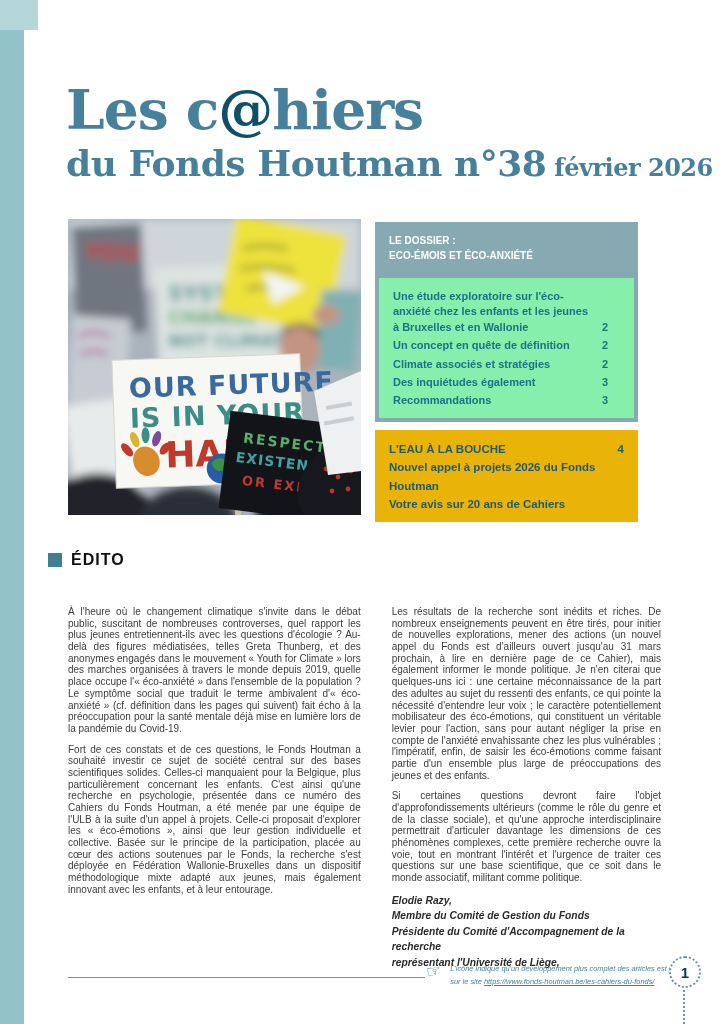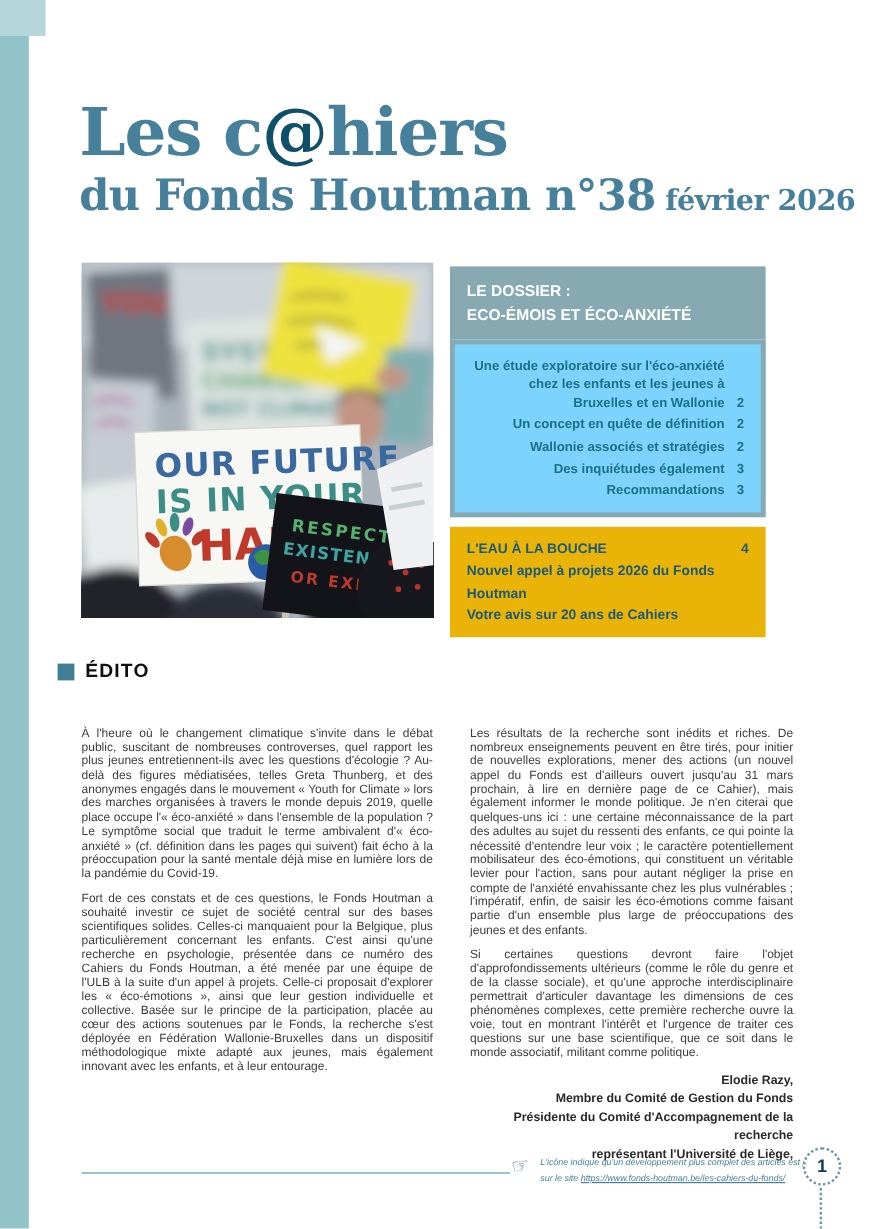--- a/index.html
+++ b/index.html
@@ -18,39 +18,39 @@
   .m-sub { font-family:"DejaVu Serif", serif; font-weight:bold; font-size:36px; letter-spacing:-0.5px; margin-top:4px; white-space:nowrap; }
   .m-date { font-size:24px; margin-left:8px; }
 
   
   .photo { position:absolute; left:68px; top:219px; width:293px; height:296px; }
   .photo svg { display:block; }
   .photo text { font-family:"DejaVu Sans", sans-serif; }
 
   
   .toc { position:absolute; left:375px; top:222px; width:263px; }
-  .toc-header { background:#87a9b1; color:#ffffff; font-weight:bold; font-size:13px; line-height:1.5; padding:11px 14px; }
-  .toc-box { border:4px solid #87a9b1; background:#7dd3fc; padding:11px 12px 9px 14px;text-align:right; }
+  .toc-header { background:#87a9b1; color:#ffffff; font-weight:bold; font-size:10px; line-height:1.5; padding:11px 14px; }
+  .toc-box { border:4px solid #87a9b1; background:#86efac; padding:11px 24px 9px 14px; }
   .toc-item { display:flex; margin-bottom:3px; color:#1a7189; font-weight:bold; font-size:11px; line-height:1.4; }
   .toc-item .lbl { flex:1; padding-right:10px; }
   .toc-item .pg { align-self:flex-end; padding-right:2px; }
   .toc-light { background:#eab308; margin-top:8px; padding:10px 14px 9px 14px; color:#1c5a74; font-weight:bold; font-size:11.5px; line-height:1.6; }
   .toc-light .row { display:flex; }
   .toc-light .row .lbl { flex:1; }
 
   
   .edito-head { position:absolute; left:48px; top:551px; display:flex; align-items:center; }
   .edito-square { width:14px; height:14px; background:#3e7f93; margin-right:9px; }
   .edito-title { font-weight:bold; font-size:16px; color:#0f0f0f; letter-spacing:1px; }
   .edito-cols { position:absolute; left:68px; top:606px; width:593px; display:flex; gap:31px;
     font-size:10px; line-height:1.17; color:#3c3c3c; text-align:justify; }
   .col-left { width:300px; }
   .col-right { width:276px; }
   .edito-cols p { margin:0 0 9px 0; }
-  .signature { margin-top:9px; text-align:right; font-weight:bold; color:#2a2a2a; font-size:10.3px; line-height:1.5; }
+  .signature { margin-top:9px; text-align:left; font-weight:bold; color:#2a2a2a; font-size:10.3px; line-height:1.5;font-style:italic; }
 
   
   .footer-line { position:absolute; left:68px; top:977px; width:357px; height:1px; background:#5e9ab5; }
   .footer-note { position:absolute; left:427px; top:963px; display:flex; }
   .hand { color:#3f7f93; font-size:17px; line-height:1; margin-right:8px; transform:rotate(-10deg); }
   .note-text { font-style:italic; font-size:7.4px; line-height:1.7; color:#45819d; white-space:nowrap; }
   .note-link { text-decoration:underline; color:#45819d; }
   .page-circle { position:absolute; left:669px; top:956px; width:28px; height:28px;
     border:2px dotted #6a93a8; border-radius:50%; background:#ffffff;
     display:flex; align-items:center; justify-content:center;
@@ -149,21 +149,21 @@
     <div class="toc-box">
       <div class="toc-item">
         <span class="lbl">Une étude exploratoire sur l'éco-anxiété chez les enfants et les jeunes à Bruxelles et en Wallonie</span>
         <span class="pg">2</span>
       </div>
       <div class="toc-item">
         <span class="lbl">Un concept en quête de définition</span>
         <span class="pg">2</span>
       </div>
       <div class="toc-item">
-        <span class="lbl">Wallonie associés et stratégies</span>
+        <span class="lbl">Climate associés et stratégies</span>
         <span class="pg">2</span>
       </div>
       <div class="toc-item">
         <span class="lbl">Des inquiétudes également</span>
         <span class="pg">3</span>
       </div>
       <div class="toc-item" style="margin-bottom:0">
         <span class="lbl">Recommandations</span>
         <span class="pg">3</span>
       </div>

